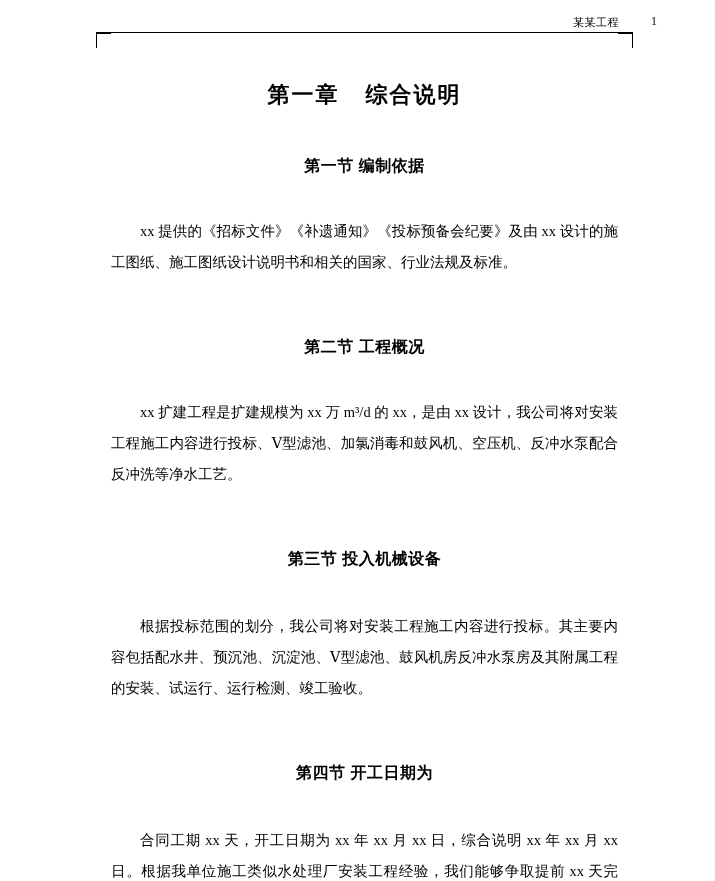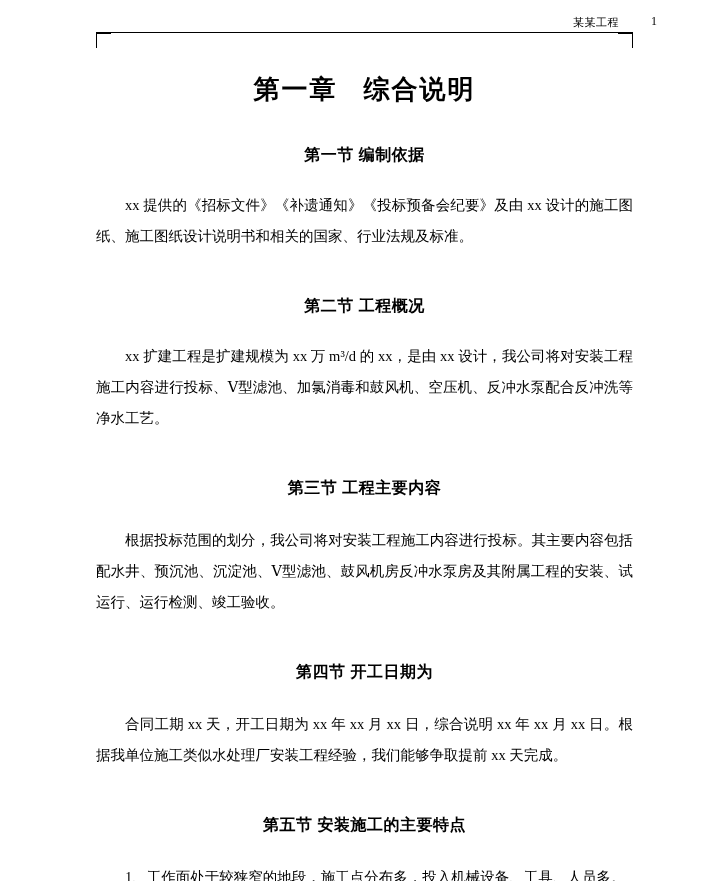--- a/index.html
+++ b/index.html
@@ -71,44 +71,44 @@
 
   .content {
     position: absolute;
     top: 56px;
     left: 96px;
     right: 82px;
     bottom: 0;
   }
 
   h1.chapter-title {
-    margin: 0;
+    margin: 8px;
     padding: 16px 0 0 0;
     text-align: center;
-    font-size: 26px;
+    font-size: 22px;
     font-weight: bold;
     letter-spacing: 2px;
     font-family: Liberation Sans, sans-serif;
   }
   h1.chapter-title .gap {
     display: inline-block;
     width: 26px;
   }
 
   h2.section-title {
     margin: 0;
     text-align: center;
     font-size: 16px;
     font-weight: bold;
     font-family: "Liberation Sans", "DejaVu Sans", sans-serif;
     letter-spacing: 0.5px;
   }
 
   p.body-text {
-    margin: 0;
+    margin: 15px;
     font-size: 14.5px;
     line-height: 31px;
     text-align: justify;
     text-justify: inter-ideograph;
     text-indent: 2em;
     font-family: "Liberation Serif", "DejaVu Serif", serif;
   }
 
   .sp-1 { height: 38px; }
   .sp-2 { height: 24px; }
@@ -139,21 +139,21 @@
     <h2 class="section-title">第一节  编制依据</h2>
     <div class="sp-2"></div>
     <p class="body-text">xx 提供的《招标文件》《补遗通知》《投标预备会纪要》及由 xx 设计的施工图纸、施工图纸设计说明书和相关的国家、行业法规及标准。</p>
 
     <div class="sp-3"></div>
     <h2 class="section-title">第二节  工程概况</h2>
     <div class="sp-2"></div>
     <p class="body-text">xx 扩建工程是扩建规模为 xx 万 m³/d 的 xx，是由 xx 设计，我公司将对安装工程施工内容进行投标、Ⅴ型滤池、加氯消毒和鼓风机、空压机、反冲水泵配合反冲洗等净水工艺。</p>
 
     <div class="sp-3"></div>
-    <h2 class="section-title">第三节  工程主要内容</h2>
+    <h2 class="section-title">第三节  投入机械设备</h2>
     <div class="sp-4"></div>
     <p class="body-text">根据投标范围的划分，我公司将对安装工程施工内容进行投标。其主要内容包括配水井、预沉池、沉淀池、Ⅴ型滤池、鼓风机房反冲水泵房及其附属工程的安装、试运行、运行检测、竣工验收。</p>
 
     <div class="sp-3"></div>
     <h2 class="section-title">第四节  开工日期为</h2>
     <div class="sp-4"></div>
     <p class="body-text">合同工期 xx 天，开工日期为 xx 年 xx 月 xx 日，综合说明 xx 年 xx 月 xx 日。根据我单位施工类似水处理厂安装工程经验，我们能够争取提前 xx 天完成。</p>
 
     <div class="sp-3"></div>
     <h2 class="section-title">第五节  安装施工的主要特点</h2>

